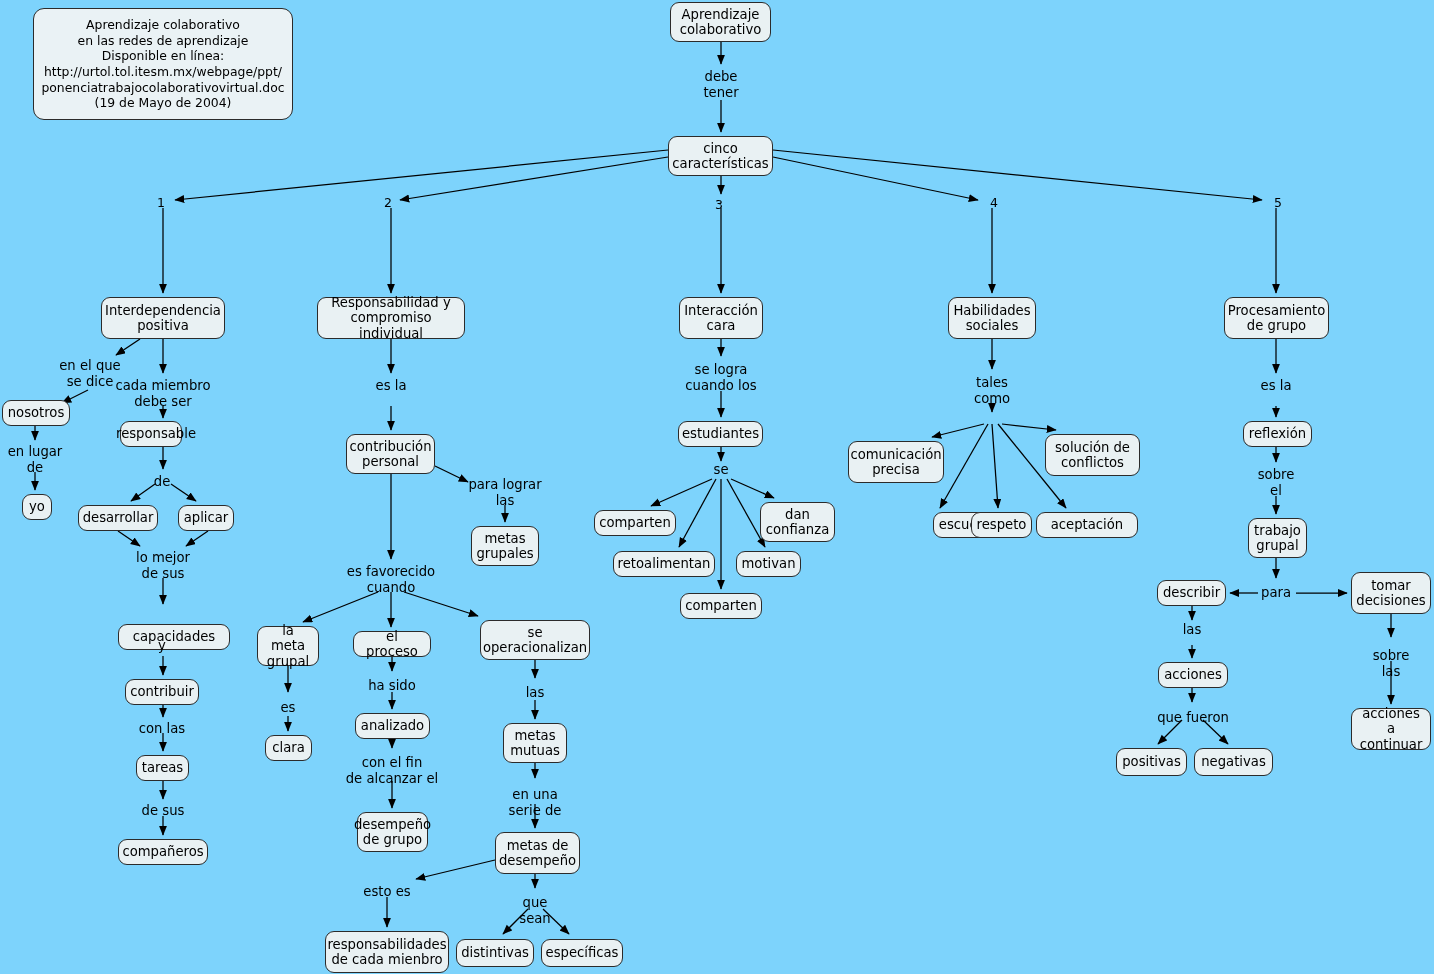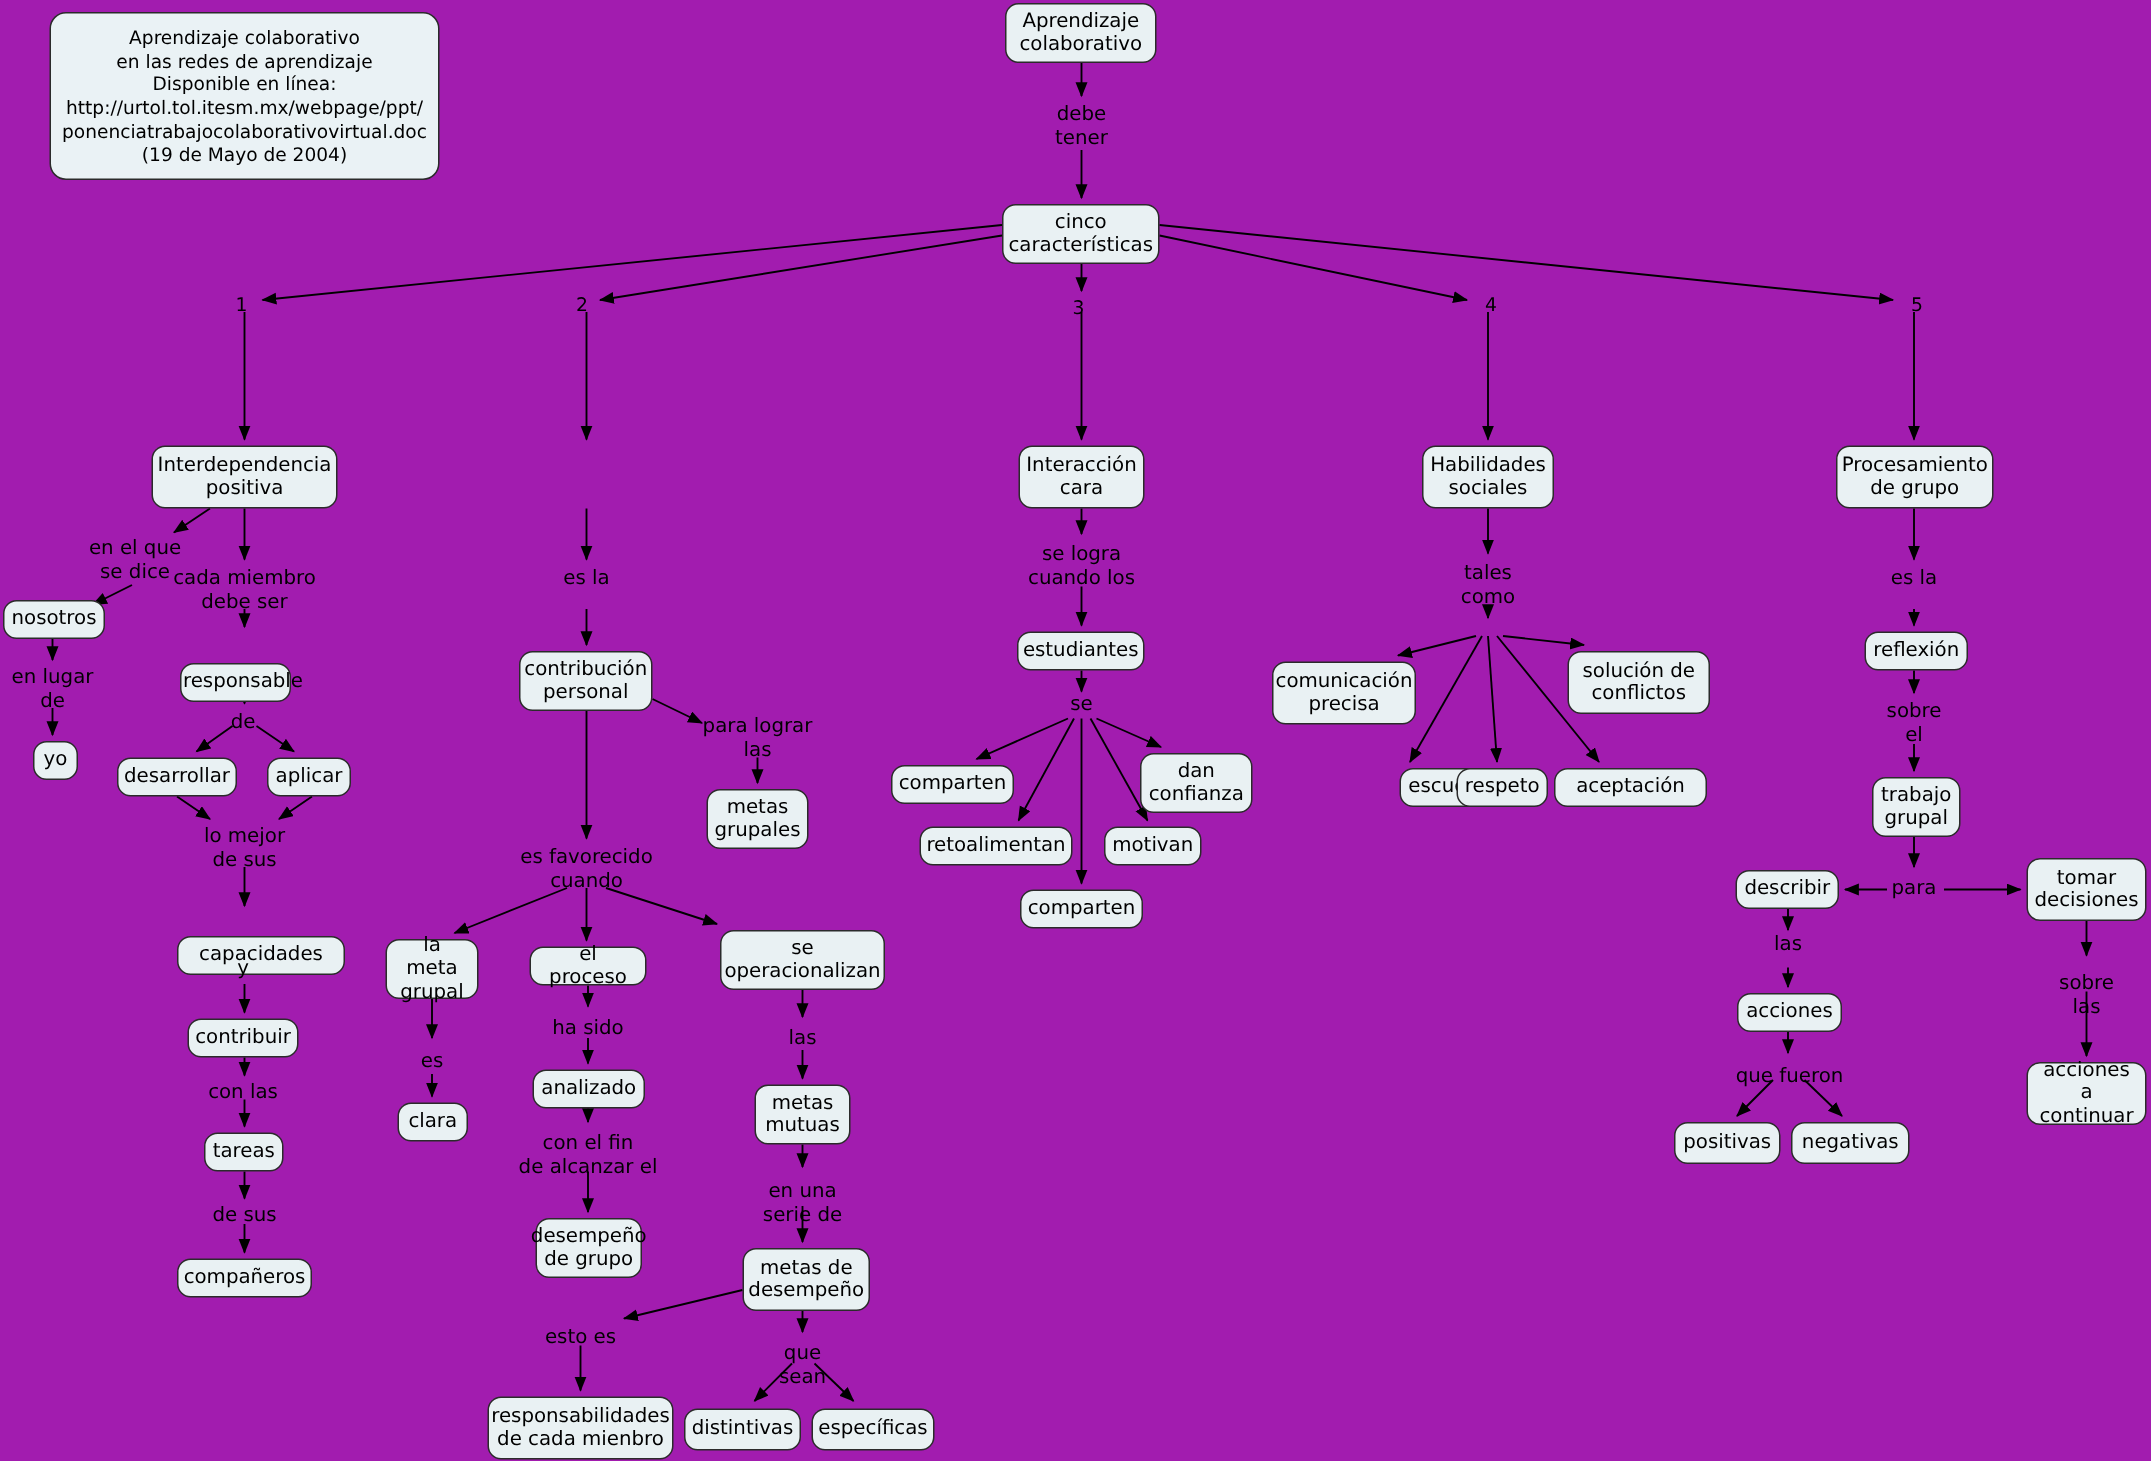--- a/index.html
+++ b/index.html
@@ -1,17 +1,17 @@
 <!DOCTYPE html>
 <html><head>
 <meta charset="utf-8">
 <style>
   html,body{margin:0;padding:0;background:#ffffff;}
   body{font-family:"DejaVu Sans","Liberation Sans",sans-serif;}
-  #canvas{position:relative;width:1434px;height:974px;background:#a21caf;overflow:hidden;}
+  #canvas{position:relative;width:1434px;height:974px;background:#7dd3fc;overflow:hidden;}
   svg#edges{position:absolute;left:0;top:0;width:1434px;height:974px;pointer-events:none;}
   .node{
     position:absolute;
     box-sizing:border-box;
     background:#e9f1f3;
     border:1.3px solid #2b2b2b;
     border-radius:9px;
     display:flex;align-items:center;justify-content:center;
     text-align:center;
     font-size:13.2px;
@@ -162,30 +162,32 @@
 http://urtol.tol.itesm.mx/webpage/ppt/
 ponenciatrabajocolaborativovirtual.doc
 (19 de Mayo de 2004)</div>
 
   <div class="node" style="left:670px;top:2px;width:101px;height:40px;">Aprendizaje
 colaborativo</div>
   <div class="node" style="left:668px;top:136px;width:105px;height:40px;">cinco
 características</div>
   <div class="node" style="left:101px;top:297px;width:124px;height:42px;">Interdependencia
 positiva</div>
+  <div class="node" style="left:317px;top:297px;width:148px;height:42px;">Responsabilidad y
+compromiso individual</div>
   <div class="node" style="left:679px;top:297px;width:84px;height:42px;">Interacción
 cara</div>
   <div class="node" style="left:948px;top:297px;width:88px;height:42px;">Habilidades
 sociales</div>
   <div class="node" style="left:1224px;top:297px;width:105px;height:42px;">Procesamiento
 de grupo</div>
 
   <div class="node" style="left:2px;top:400px;width:68px;height:26px;">nosotros</div>
   <div class="node" style="left:22px;top:494px;width:30px;height:26px;">yo</div>
-  <div class="node" style="left:120px;top:442px;width:74px;height:26px;padding-left:15px;">responsable</div>
+  <div class="node" style="left:120px;top:421px;width:62px;height:26px;padding-left:15px;">responsable</div>
   <div class="node" style="left:78px;top:505px;width:80px;height:26px;">desarrollar</div>
   <div class="node" style="left:178px;top:505px;width:56px;height:26px;">aplicar</div>
   <div class="node" style="left:118px;top:624px;width:112px;height:26px;">capacidades</div>
   <div class="node" style="left:125px;top:679px;width:74px;height:26px;">contribuir</div>
   <div class="node" style="left:136px;top:755px;width:53px;height:26px;">tareas</div>
   <div class="node" style="left:118px;top:839px;width:90px;height:26px;">compañeros</div>
 
   <div class="node" style="left:346px;top:434px;width:89px;height:40px;">contribución
 personal</div>
   <div class="node" style="left:471px;top:526px;width:68px;height:40px;">metas

